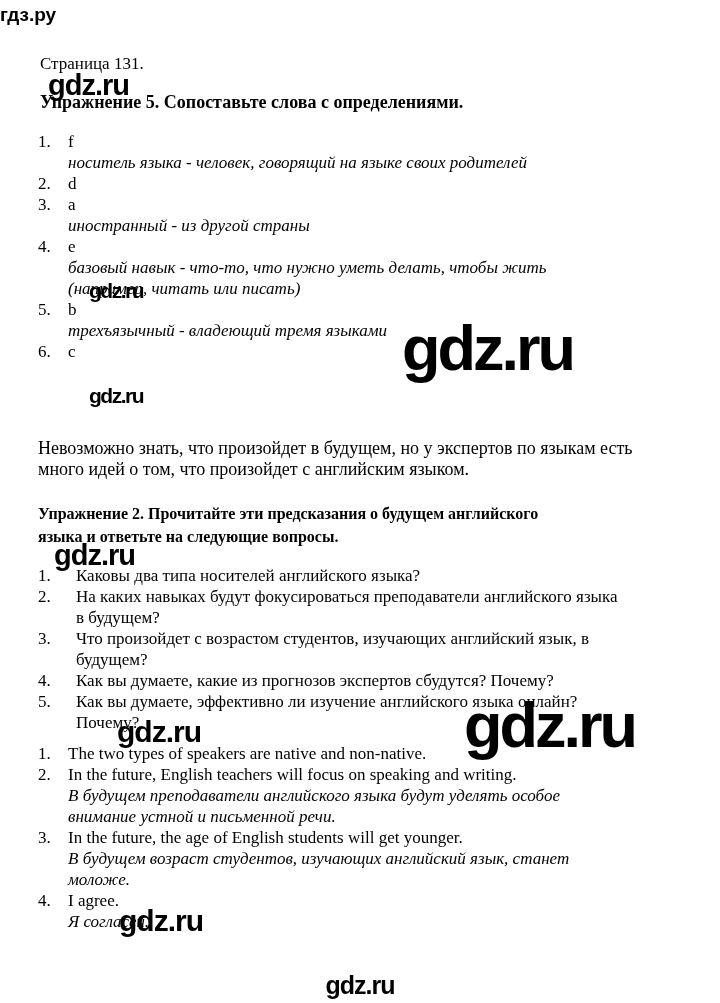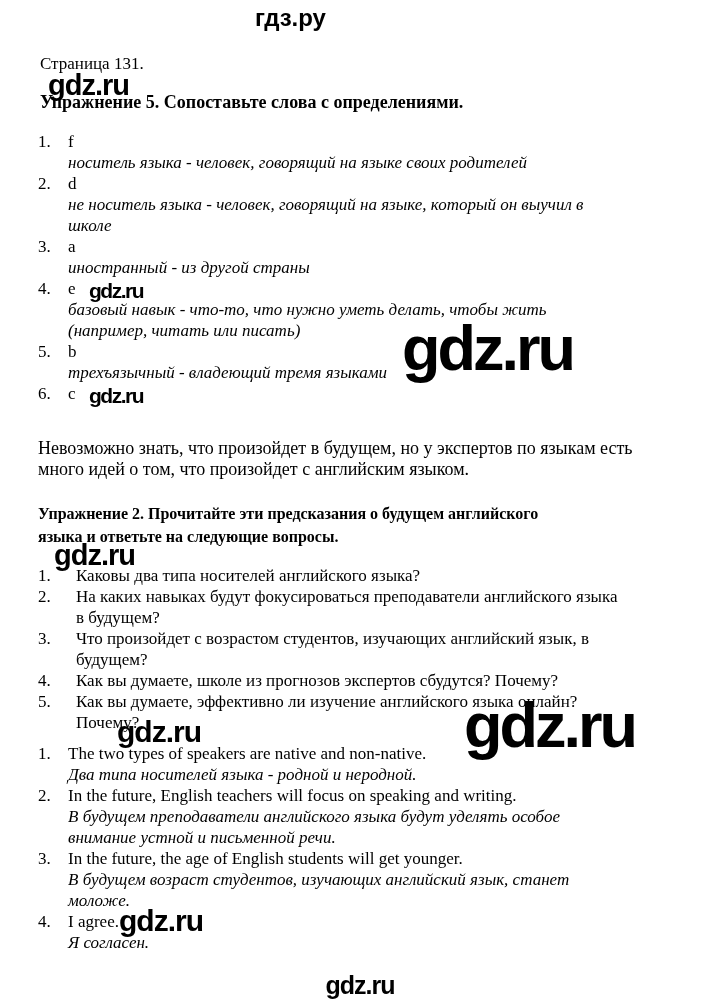--- a/index.html
+++ b/index.html
@@ -2,21 +2,21 @@
 <html><head>
 <meta charset="utf-8">
 <style>
   html,body { margin:0; padding:0; background:#fff; }
   .page {
     position:relative; width:720px; height:1003px; background:#ffffff;
     font-family:"Liberation Serif", serif; color:#000; overflow:hidden;
   }
   .abs { position:absolute; }
   .sans { font-family:"Liberation Sans", sans-serif; }
-  .logo-top { top:4px; left:0; width:581px; text-align:center; font-weight:bold; font-size:24px; letter-spacing:0; }
+  .logo-top { top:4px; left:0; width:581px; font-weight:bold; font-size:19px; letter-spacing:0; }
   .logo-bottom { top:971px; left:0; width:720px; text-align:center; font-weight:bold; font-size:25px; letter-spacing:-1px; }
   .page-label { top:54px; left:40px; font-size:17px; }
   .h1 { top:92px; left:40px; width:640px; font-size:18px; font-weight:bold; }
   .h2 { top:502px; left:38px; width:630px; font-size:16px; font-weight:bold; line-height:23px; white-space:pre-line; }
   .intro { top:438px; left:38px; width:648px; font-size:18px; line-height:21px; white-space:pre-line; }
   .list { left:38px; width:648px; }
   .ex1-list { top:131px; }
   .q-list { top:565px; }
   .a-list { top:743px; }
   .li { display:flex; font-size:17px; line-height:21px; }
@@ -55,22 +55,20 @@
       <span class="num">1.</span>
       <div class="li-body">
         <div>f</div>
         <div class="def">носитель языка - человек, говорящий на языке своих родителей</div>
       </div>
     </div>
     <div class="li">
       <span class="num">2.</span>
       <div class="li-body">
         <div>d</div>
-        <div class="def">не носитель языка - человек, говорящий на языке, который он выучил в
-школе</div>
       </div>
     </div>
     <div class="li">
       <span class="num">3.</span>
       <div class="li-body">
         <div>a</div>
         <div class="def">иностранный - из другой страны</div>
       </div>
     </div>
     <div class="li">
@@ -118,38 +116,37 @@
       <div class="li-body q-text">На каких навыках будут фокусироваться преподаватели английского языка
 в будущем?</div>
     </div>
     <div class="li">
       <span class="num">3.</span>
       <div class="li-body q-text">Что произойдет с возрастом студентов, изучающих английский язык, в
 будущем?</div>
     </div>
     <div class="li">
       <span class="num">4.</span>
-      <div class="li-body q-text">Как вы думаете, школе из прогнозов экспертов сбудутся? Почему?</div>
+      <div class="li-body q-text">Как вы думаете, какие из прогнозов экспертов сбудутся? Почему?</div>
     </div>
     <div class="li">
       <span class="num">5.</span>
       <div class="li-body q-text">Как вы думаете, эффективно ли изучение английского языка онлайн?
 Почему?</div>
     </div>
   </div>
 
   <div class="wm wm-q5">gdz.ru</div>
   <div class="wm wm-big2">gdz.ru</div>
 
   <div class="abs list a-list">
     <div class="li">
       <span class="num">1.</span>
       <div class="li-body">
         <div>The two types of speakers are native and non-native.</div>
-        <div class="ru">Два типа носителей языка - родной и неродной.</div>
       </div>
     </div>
     <div class="li">
       <span class="num">2.</span>
       <div class="li-body">
         <div>In the future, English teachers will focus on speaking and writing.</div>
         <div class="ru">В будущем преподаватели английского языка будут уделять особое
 внимание устной и письменной речи.</div>
       </div>
     </div>

